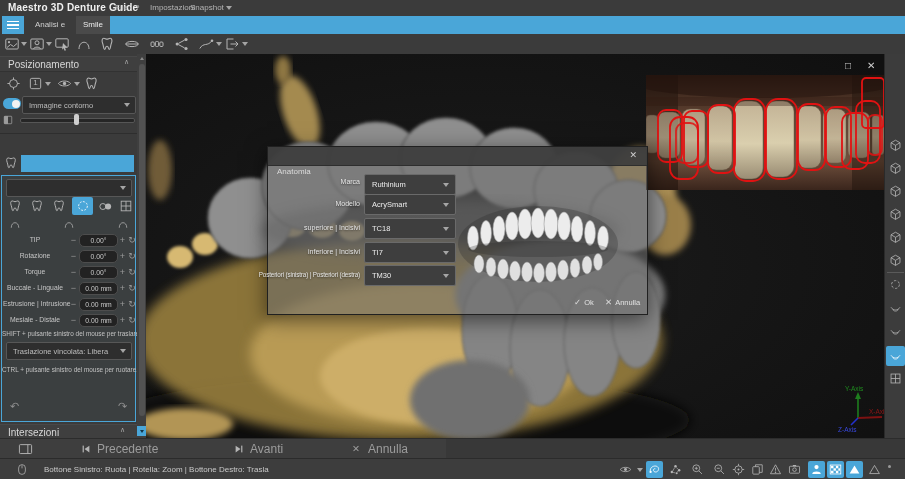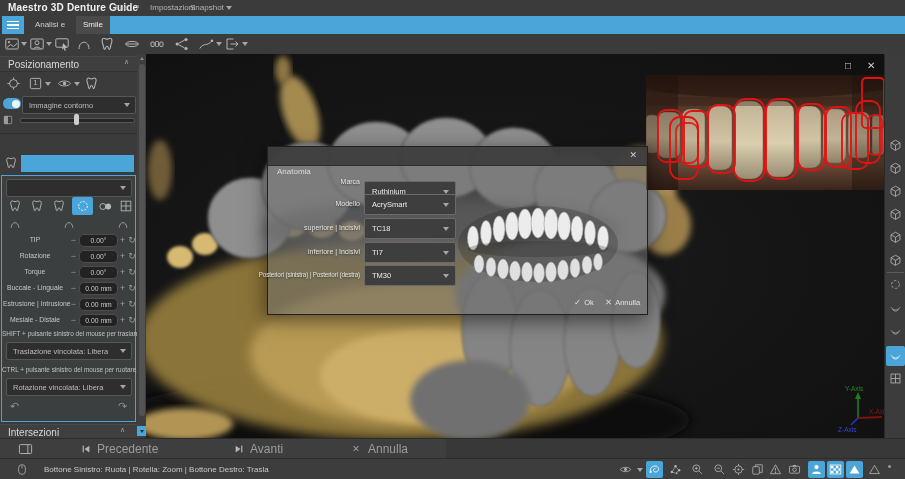--- a/index.html
+++ b/index.html
@@ -421,24 +421,20 @@
         <span class="nplus">+</span>
         <span class="nreset">↻</span>
       </div>
 
       <div class="abs hint" style="top:154px">SHIFT + pulsante sinistro del mouse per traslare.</div>
       <div class="abs dd" style="left:4px;top:166px;width:124px;height:16px">
         <span class="txt">Traslazione vincolata: Libera</span>
         <span class="car"></span>
       </div>
       <div class="abs hint" style="top:190px">CTRL + pulsante sinistro del mouse per ruotare.</div>
-      <div class="abs dd" style="left:4px;top:202px;width:124px;height:16px">
-        <span class="txt">Rotazione vincolata: Libera</span>
-        <span class="car"></span>
-      </div>
       <span class="abs histbtn" style="left:8px;top:224px">↶</span>
       <span class="abs histbtn" style="left:116px;top:224px">↷</span>
     </div>
 
     <div class="abs sech" style="top:370px">
       <span class="t">Intersezioni</span>
       <span class="c" style="right:12px">∧</span>
     </div>
   </div>
 
@@ -651,21 +647,21 @@
         <ellipse cx="145" cy="70" rx="4.5" ry="8.5"></ellipse>
       </g>
     </svg>
 
     <div class="abs" id="dlg-title">
       <span class="t">Anatomia</span>
       <span class="x">✕</span>
     </div>
 
     <span class="abs drow-lab" style="top:31px">Marca</span>
-    <div class="abs ddd" style="top:34px">
+    <div class="abs ddd" style="top:27px">
       <span class="txt">Ruthinium</span>
         <span class="car"></span>
     </div>
     <span class="abs drow-lab" style="top:53px">Modello</span>
     <div class="abs ddd" style="top:47px">
       <span class="txt">AcrySmart</span>
         <span class="car"></span>
     </div>
     <span class="abs drow-lab" style="top:77px">superiore | Incisivi</span>
     <div class="abs ddd" style="top:71px">

